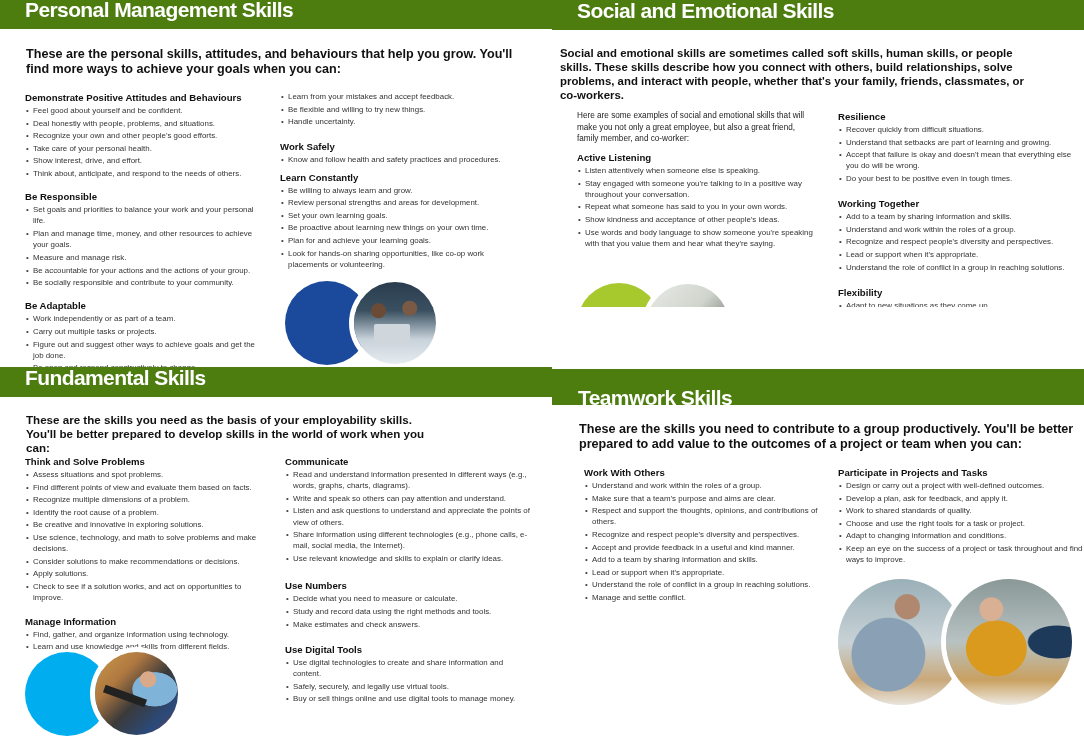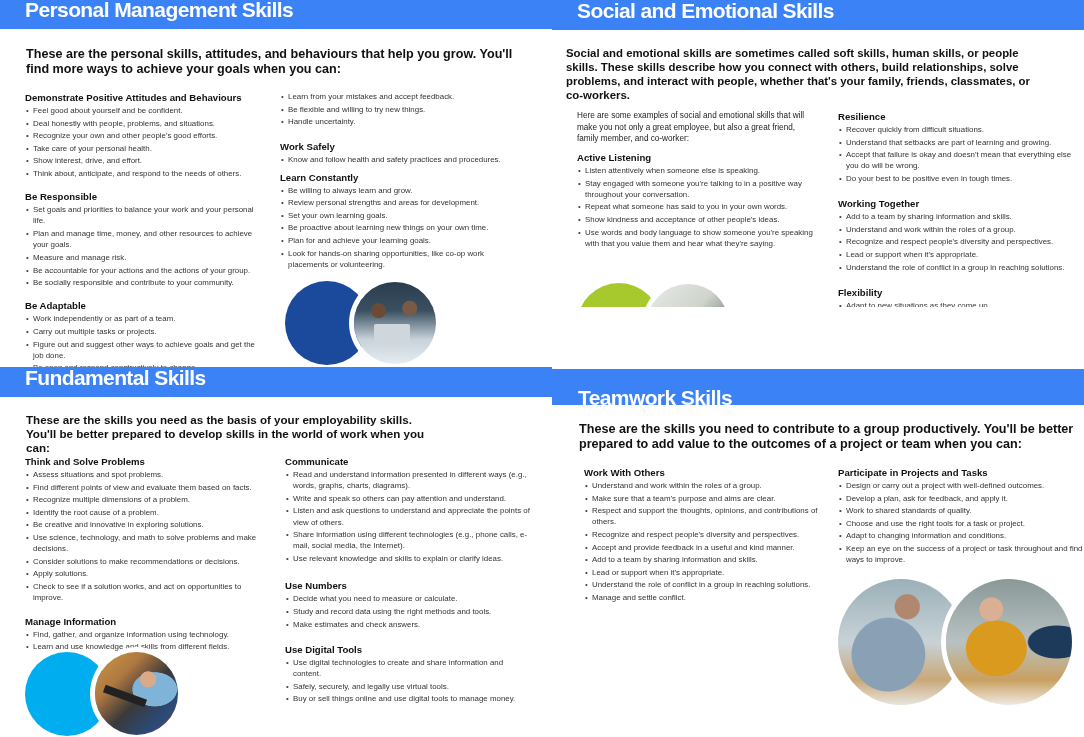--- a/index.html
+++ b/index.html
@@ -1,20 +1,20 @@
 <!DOCTYPE html>
 <html><head>
 <meta charset="utf-8">
 <style>
   * { box-sizing: border-box; margin: 0; padding: 0; }
   html, body { width: 1084px; height: 737px; overflow: hidden; background: #ffffff; }
   body { position: relative; font-family: "Liberation Sans", sans-serif; color: #111; }
 
   .panel { position: absolute; overflow: hidden; background: #fff; }
-  .hdr { position: absolute; left: 0; right: 0; background: #3b82f6; color: #fff;
+  .hdr { position: absolute; left: 0; right: 0; background: #4d7c0f; color: #fff;
          font-family: "Liberation Sans", sans-serif; font-weight: bold; letter-spacing: -0.6px; }
   .hdr span { position: absolute; white-space: nowrap; }
 
   .intro { position: absolute; font-weight: bold; color: #111; line-height: 1.22; }
   .intro-sm { position: absolute; font-size: 8.2px; line-height: 1.42; color: #222; }
 
   .col { position: absolute; }
   .sec { margin-bottom: 12px; }
   .sec h3 { font-size: 9.6px; font-weight: bold; color: #111; margin-bottom: 1px; line-height: 1.25; }
   .sec ul { list-style: none; }
@@ -102,21 +102,21 @@
          linear-gradient(180deg, #2a3d4f 0%, #3a5060 35%, #8a9aa6 55%, #c8d2da 70%, #e6ecf0 100%);" title="Two young men smiling at a laptop">
       <div style="position:absolute;left:20px;top:42px;width:36px;height:20px;background:#cfd6dc;border-radius:2px;"></div>
     </div>
   </div>
 </section>
 
 <section class="panel" style="left:552px;top:0;width:532px;height:307px;">
   <div class="hdr" style="top:0;height:30px;">
     <span style="left:25px;top:-1px;font-size:21px;">Social and Emotional Skills</span>
   </div>
-  <p class="intro" style="left:14px;top:47px;width:470px;font-size:11.4px;">Social and emotional skills are sometimes called soft skills, human skills, or people skills. These skills describe how you connect with others, build relationships, solve problems, and interact with people, whether that's your family, friends, classmates, or co-workers.</p>
+  <p class="intro" style="left:8px;top:47px;width:470px;font-size:11.4px;">Social and emotional skills are sometimes called soft skills, human skills, or people skills. These skills describe how you connect with others, build relationships, solve problems, and interact with people, whether that's your family, friends, classmates, or co-workers.</p>
   <p class="intro-sm" style="left:25px;top:110px;width:240px;">Here are some examples of social and emotional skills that will make you not only a great employee, but also a great friend, family member, and co-worker:</p>
 
   <div class="col" style="left:25px;top:152px;width:250px;">
     <div class="sec">
       <h3>Active Listening</h3>
       <ul>
           <li>Listen attentively when someone else is speaking.</li>
           <li>Stay engaged with someone you're talking to in a positive way throughout your conversation.</li>
           <li>Repeat what someone has said to you in your own words.</li>
           <li>Show kindness and acceptance of other people's ideas.</li>

